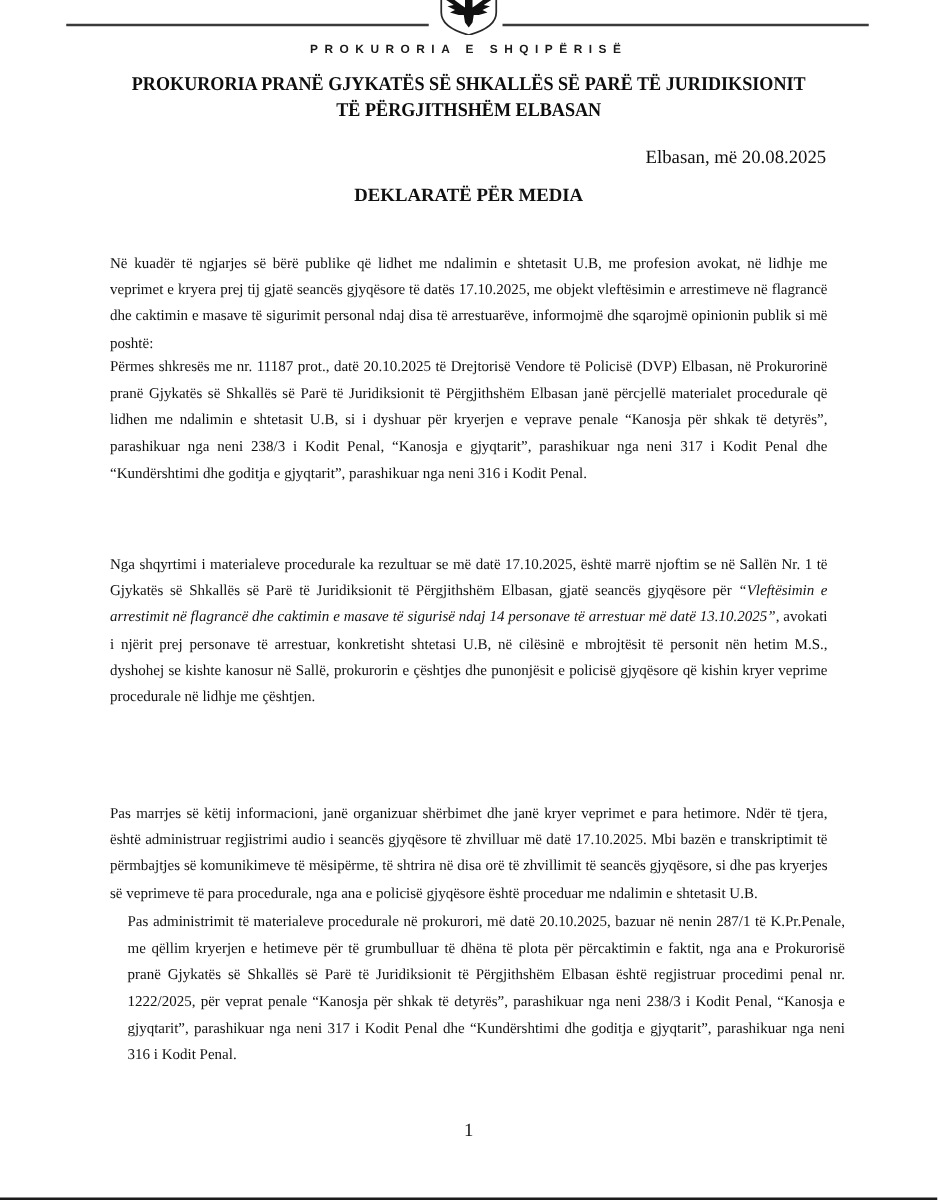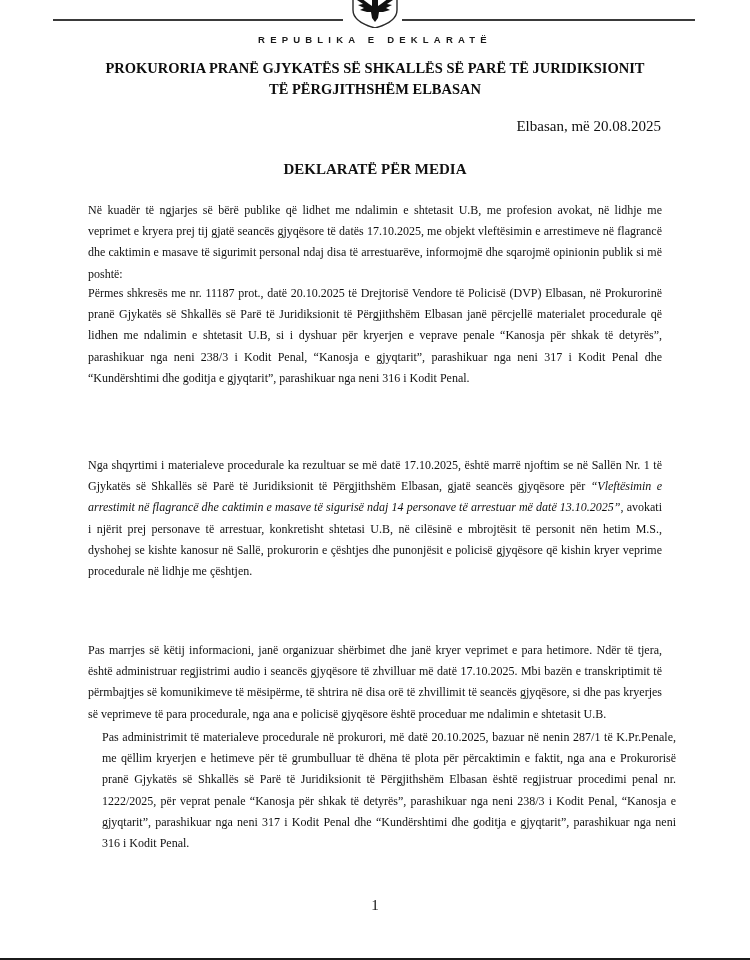--- a/index.html
+++ b/index.html
@@ -22,30 +22,30 @@
   }
   .institution {
     position: absolute; top: 57px; left: 60px; width: 630px; text-align: center;
     font-weight: bold; font-size: 15.6px; line-height: 21px; color: #0d0d0d;
     transform: scaleX(0.93); transform-origin: center;
   }
   .date {
     position: absolute; top: 118px; right: 89px; font-size: 15px;
   }
   .doc-title {
-    position: absolute; top: 161px; left: 0; width: 750px; text-align: center;
+    position: absolute; top: 149px; left: 0; width: 750px; text-align: center;
     font-weight: bold; font-size: 15px;
   }
   .body-text {
     position: absolute; left: 88px; width: 574px; font-size: 12px; line-height: 21.2px;
     text-align: justify;
   }
   .p1 { top: 200px; }
   .p2 { top: 283px; }
-  .p3 { top: 455px; }
+  .p3 { top: 441px; }
   .p4 { top: 640px; }
   .p5 { top: 727px; margin-left: 14px; }
   .page-number {
     position: absolute; top: 897px; left: 0; width: 750px; text-align: center; font-size: 15px;
   }
   .bottom-bar {
     position: absolute; left: 0; top: 958px; width: 750px; height: 2px; background: #1b1b1b;
   }
   em { font-style: italic; }
 </style>
@@ -57,21 +57,21 @@
 
 <div class="emblem">
   <svg width="52" height="40" viewBox="0 0 52 40">
     <path d="M4 2 L48 2 L48 22 Q48 34 26 40 Q4 34 4 22 Z" fill="#fff" stroke="#2a2a2a" stroke-width="1.4"></path>
     <g fill="#111">
       <path d="M26 8 L23 12 L23 18 L20 16 L12 10 L8 12 L14 16 L9 17 L15 20 L11 22 L18 24 L22 24 L23 30 L26 34 L29 30 L30 24 L34 24 L41 22 L37 20 L43 17 L38 16 L44 12 L40 10 L32 16 L29 18 L29 12 Z"></path>
     </g>
   </svg>
 </div>
 
-<div class="republic">REPUBLIKA E DEKLARATË</div>
+<div class="republic">PROKURORIA E SHQIPËRISË</div>
 
 <div class="institution">
   <div>PROKURORIA PRANË GJYKATËS SË SHKALLËS SË PARË TË JURIDIKSIONIT</div>
   <div>TË PËRGJITHSHËM ELBASAN</div>
 </div>
 
 <div class="date">Elbasan, më 20.08.2025</div>
 
 <div class="doc-title">DEKLARATË PËR MEDIA</div>
 

